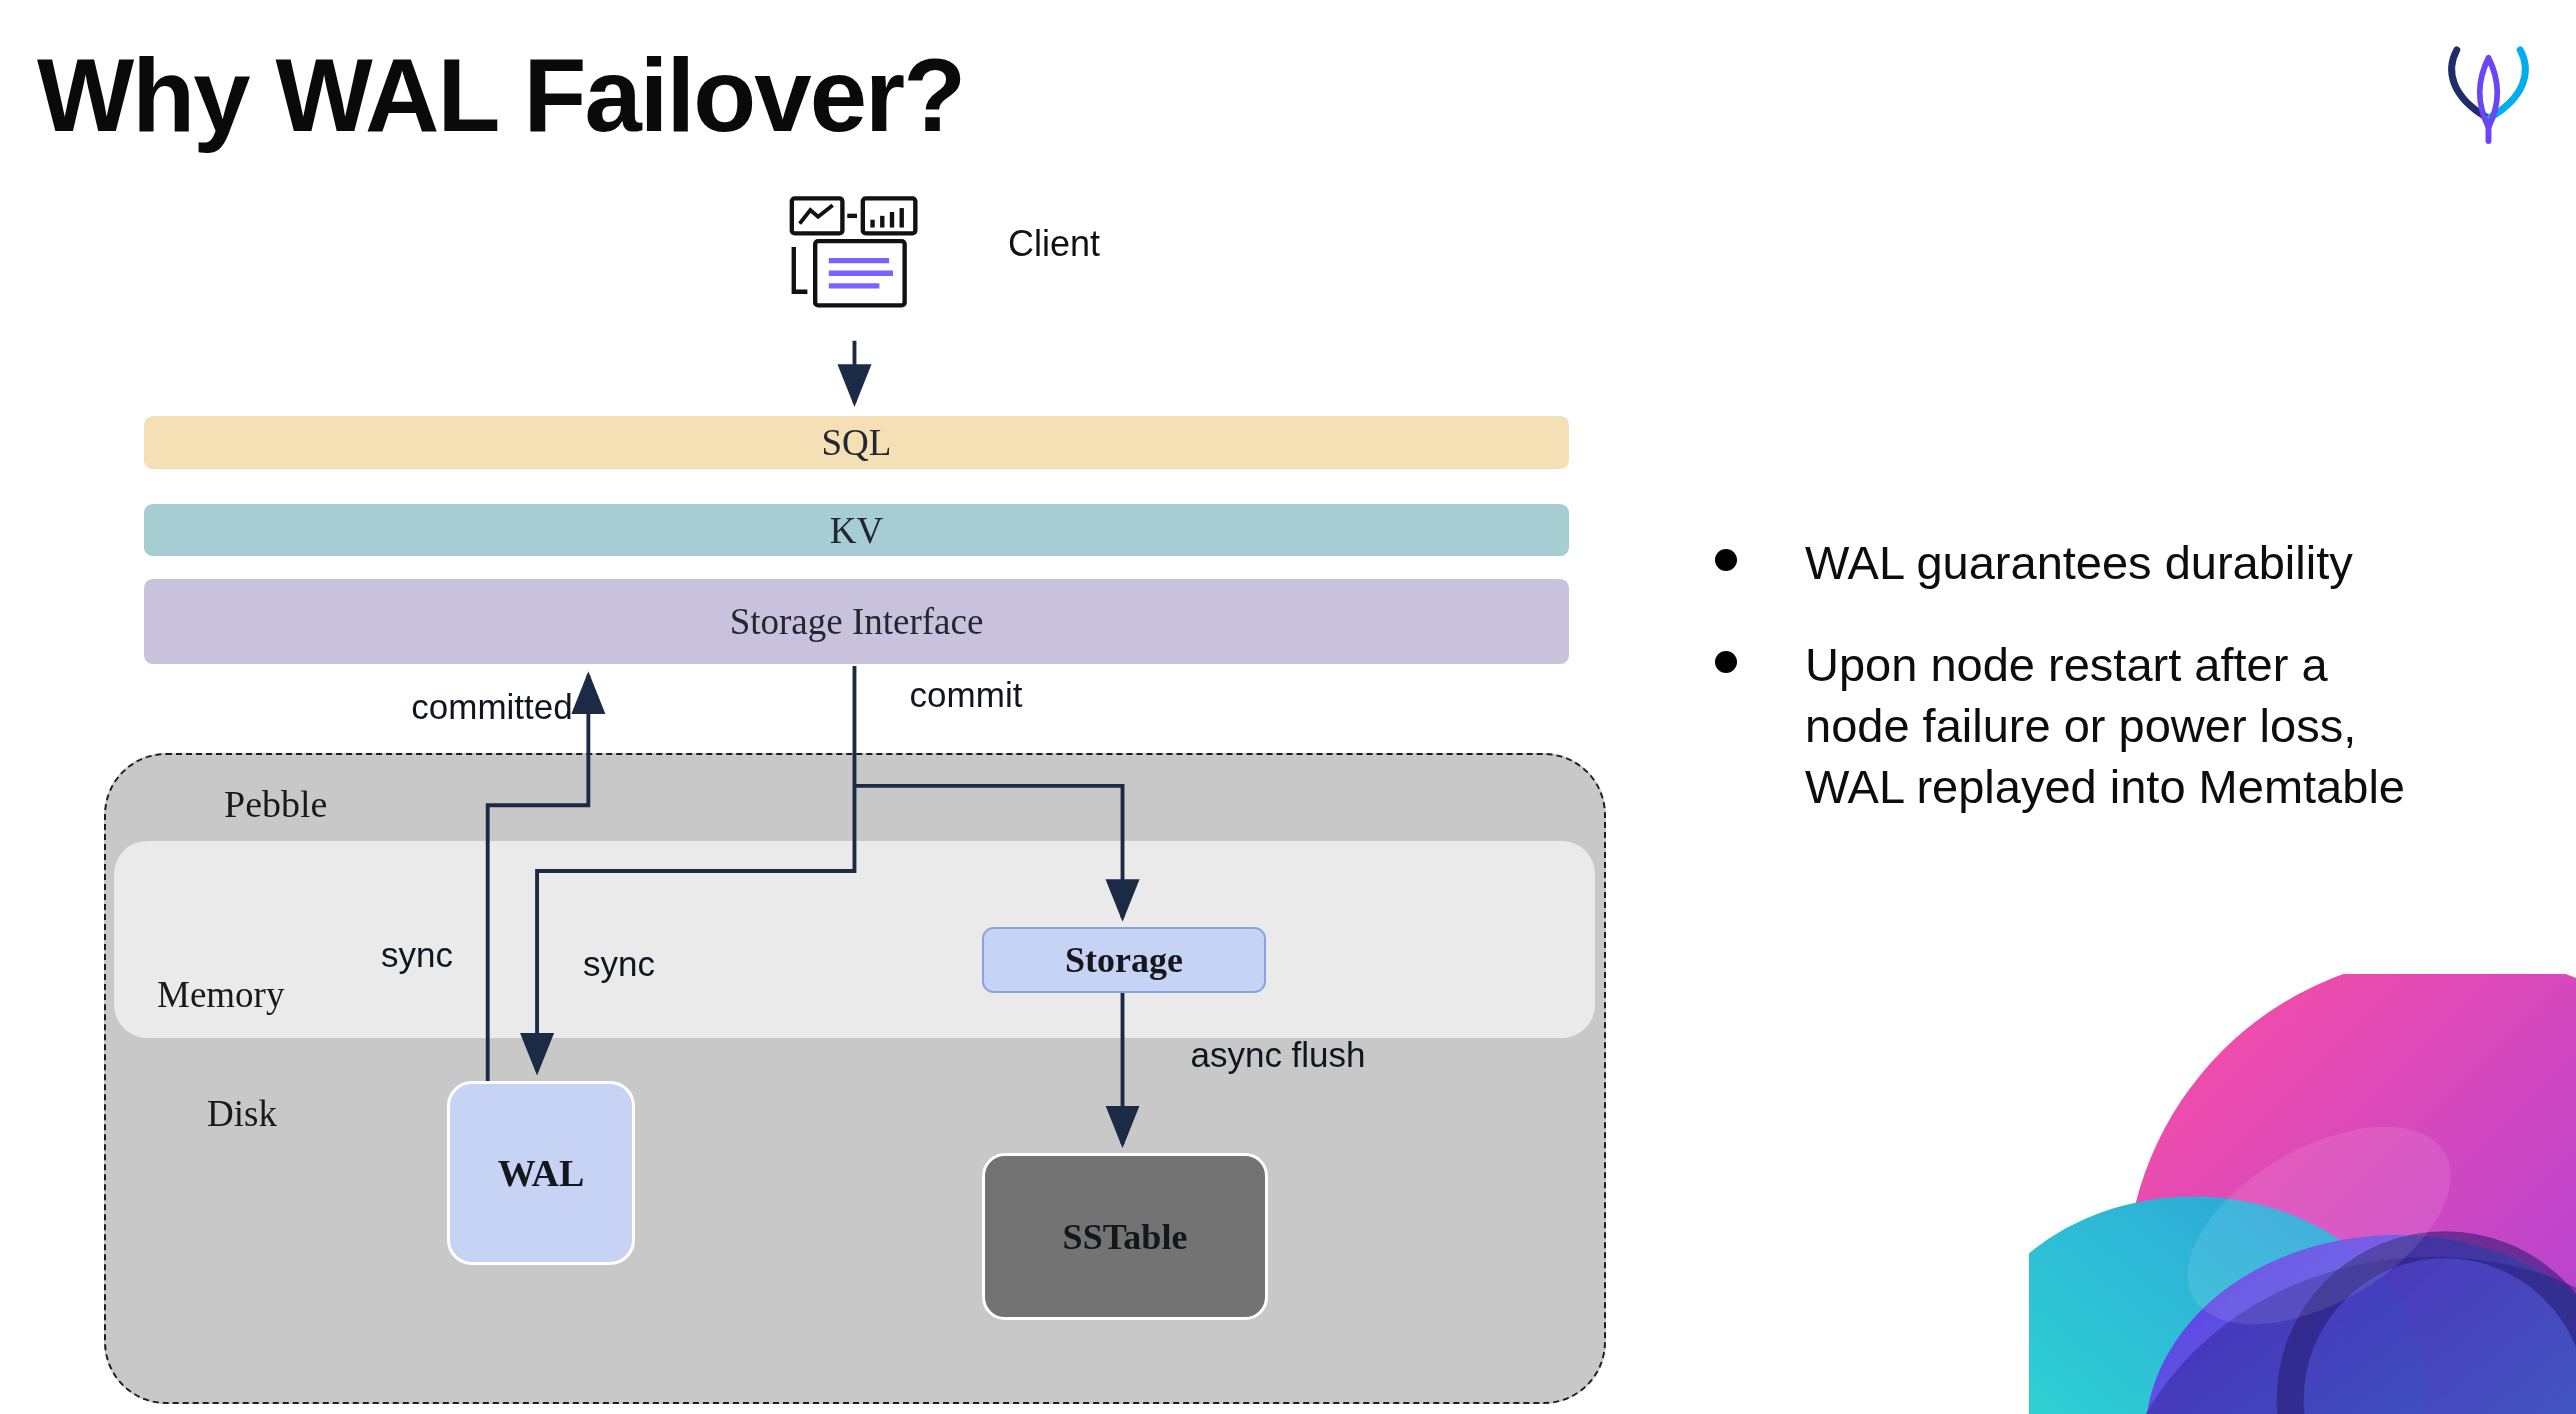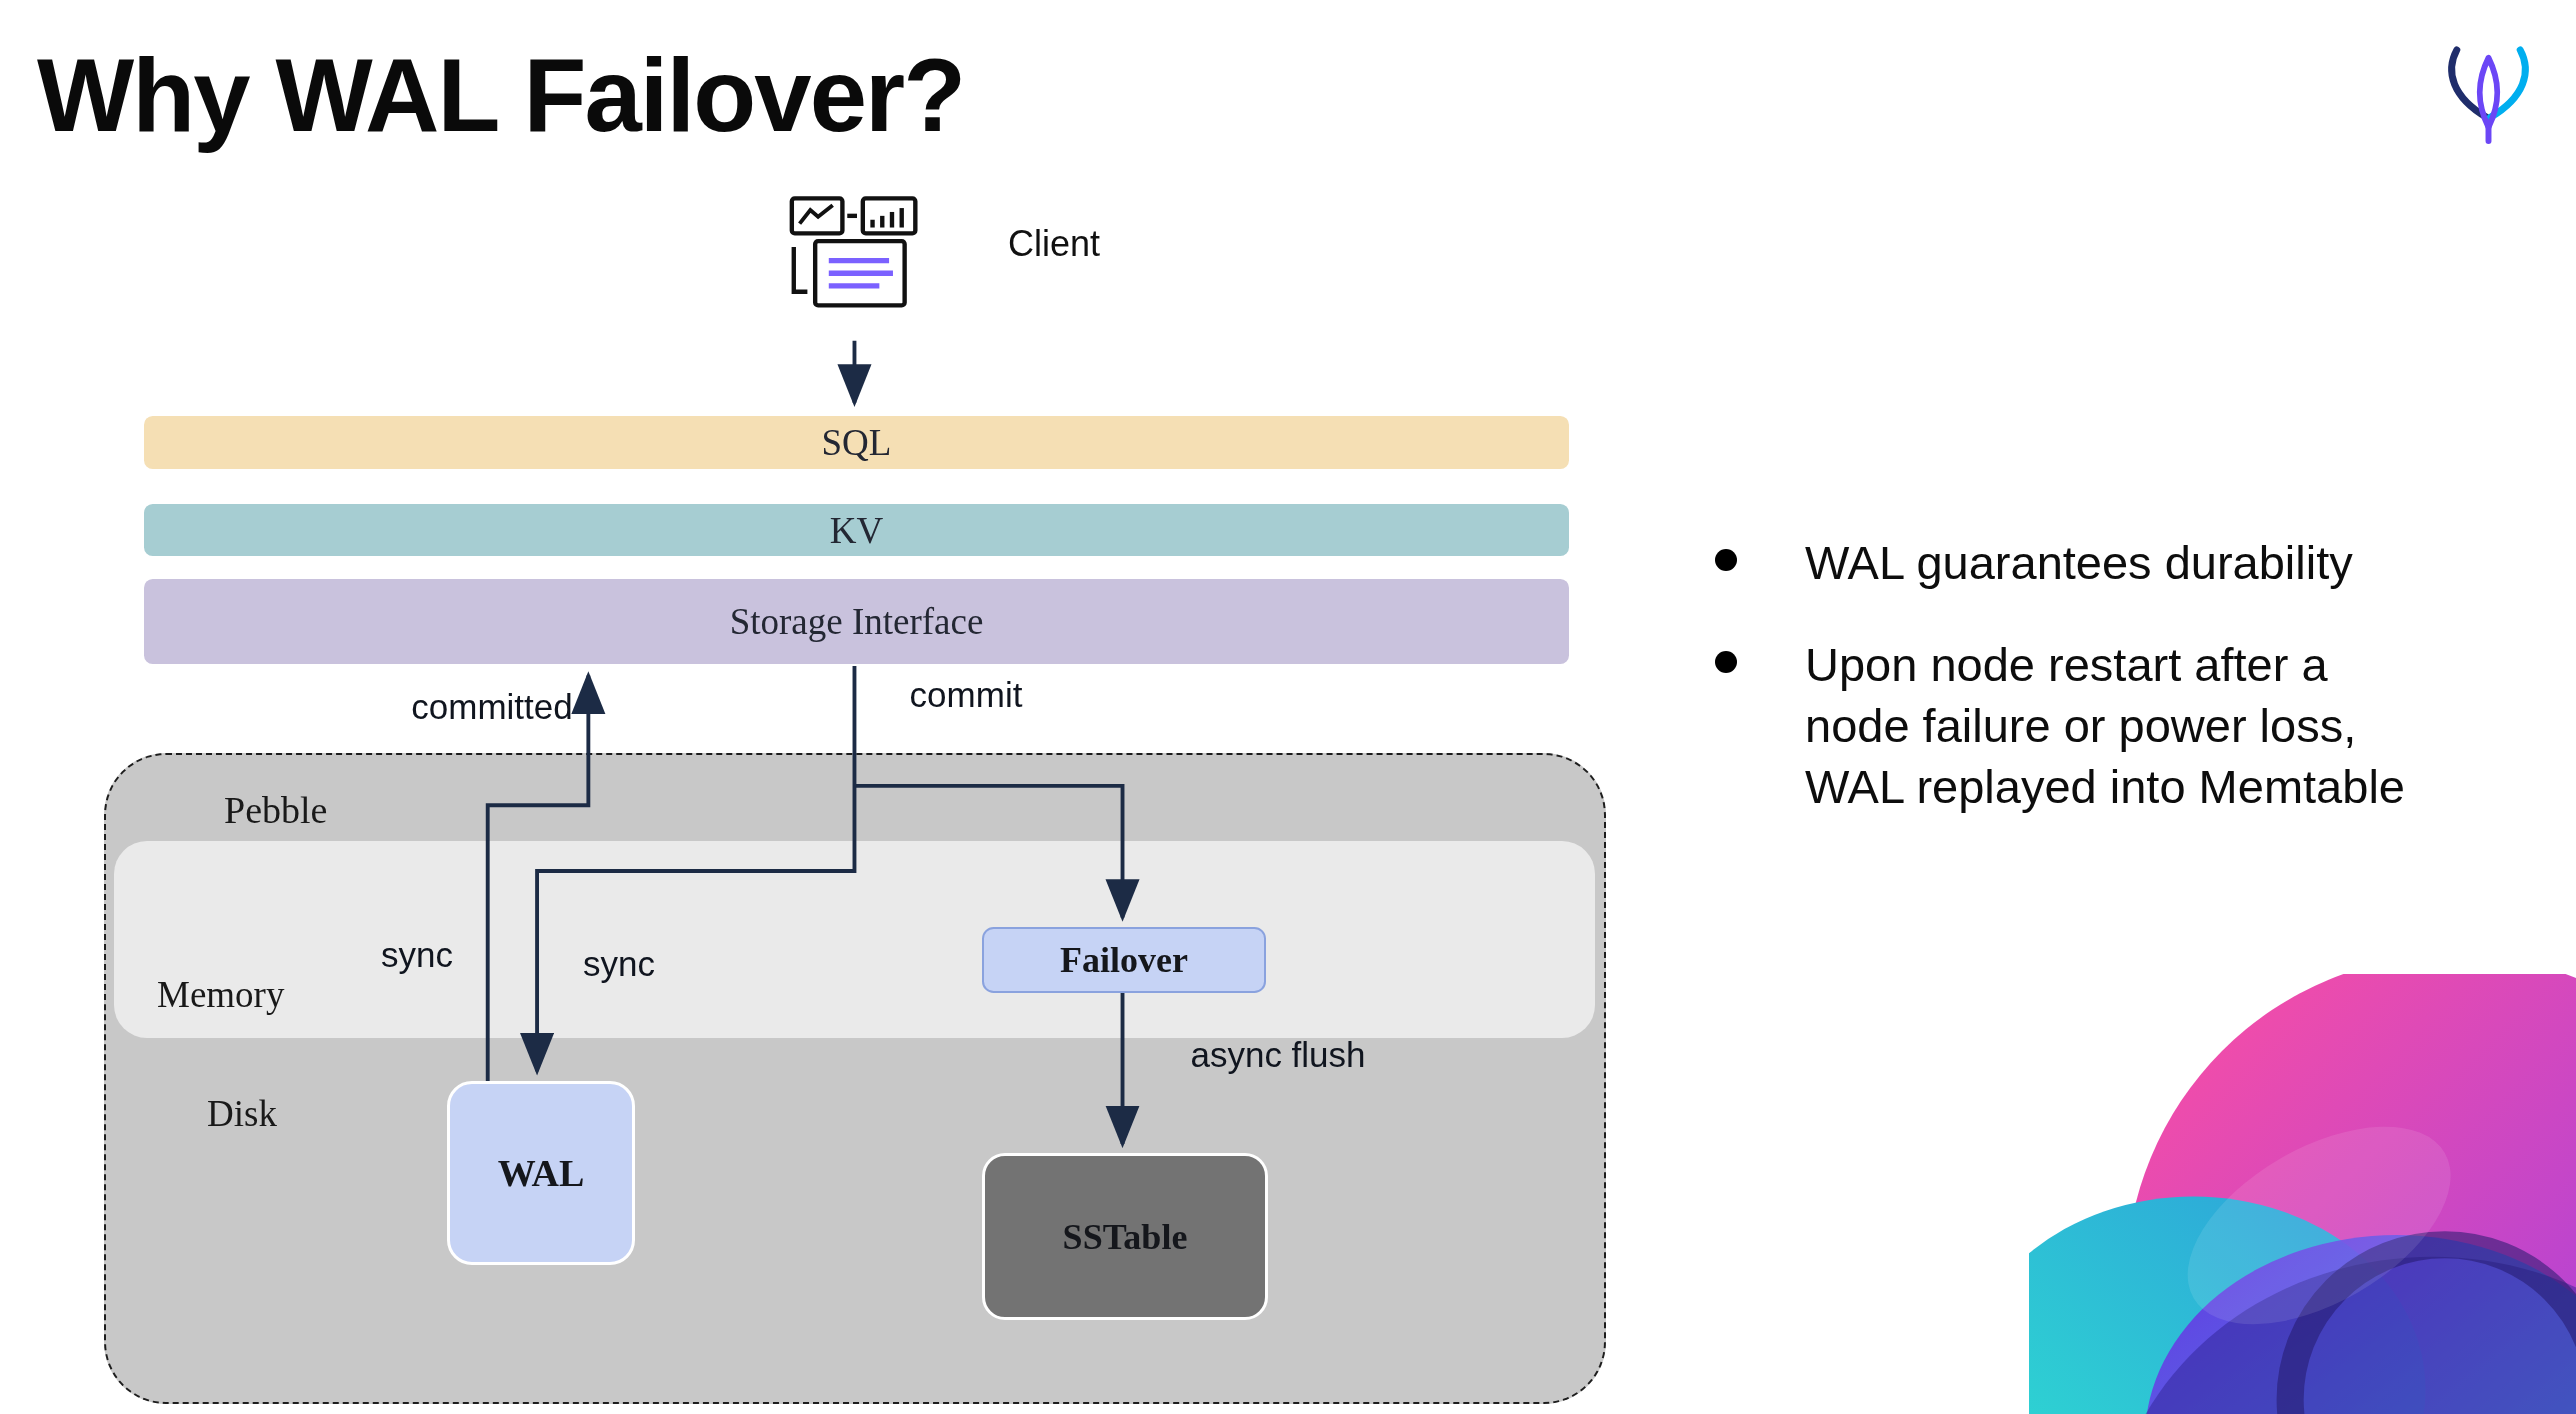--- a/index.html
+++ b/index.html
@@ -54,21 +54,21 @@
   .pebble {
     position: absolute;
     left: 104px; top: 753px;
     width: 1498px; height: 647px;
     border: 2.9px dashed #1d1d1d;
     border-radius: 62px;
   }
   .pebble-label {
     position: absolute; left: 224px; top: 782px;
     font-family: "Liberation Serif", serif;
-    font-size: 38px; color: #191919; margin-top: 6px;
+    font-size: 38px; color: #191919;
   }
   .memory-band {
     position: absolute;
     left: 114px; top: 841px;
     width: 1481px; height: 197px;
     border-radius: 33px;
   }
   .memory-label {
     position: absolute; left: 157px; top: 973px;
     font-family: "Liberation Serif", serif;
@@ -192,21 +192,21 @@
     <path d="M504,1117 L504,832 L608,832 L608,698" marker-end="url(#arrowhead)" stroke="#1C2B45"></path>
     <path d="M883,688 L883,900 L555,900 L555,1107" marker-end="url(#arrowhead)" stroke="#1C2B45"></path>
     <path d="M883,812 L1160,812 L1160,948" marker-end="url(#arrowhead)" stroke="#1C2B45"></path>
     <path d="M1160,1022 L1160,1182" marker-end="url(#arrowhead)" stroke="#1C2B45"></path>
   </svg>
 
   <div class="sbox box-wal" style="background: rgb(198, 211, 245);">
     <span>WAL</span>
   </div>
   <div class="sbox box-memtable" style="background: rgb(198, 211, 245);">
-    <span>Failover</span>
+    <span>Storage</span>
   </div>
   <div class="sbox box-sstable" style="background: #737373;">
     <span>SSTable</span>
   </div>
 
   <div class="edge-label el-committed">committed</div>
   <div class="edge-label el-commit">commit</div>
   <div class="edge-label el-sync-left">sync</div>
   <div class="edge-label el-sync-right">sync</div>
   <div class="edge-label el-async">async flush</div>

